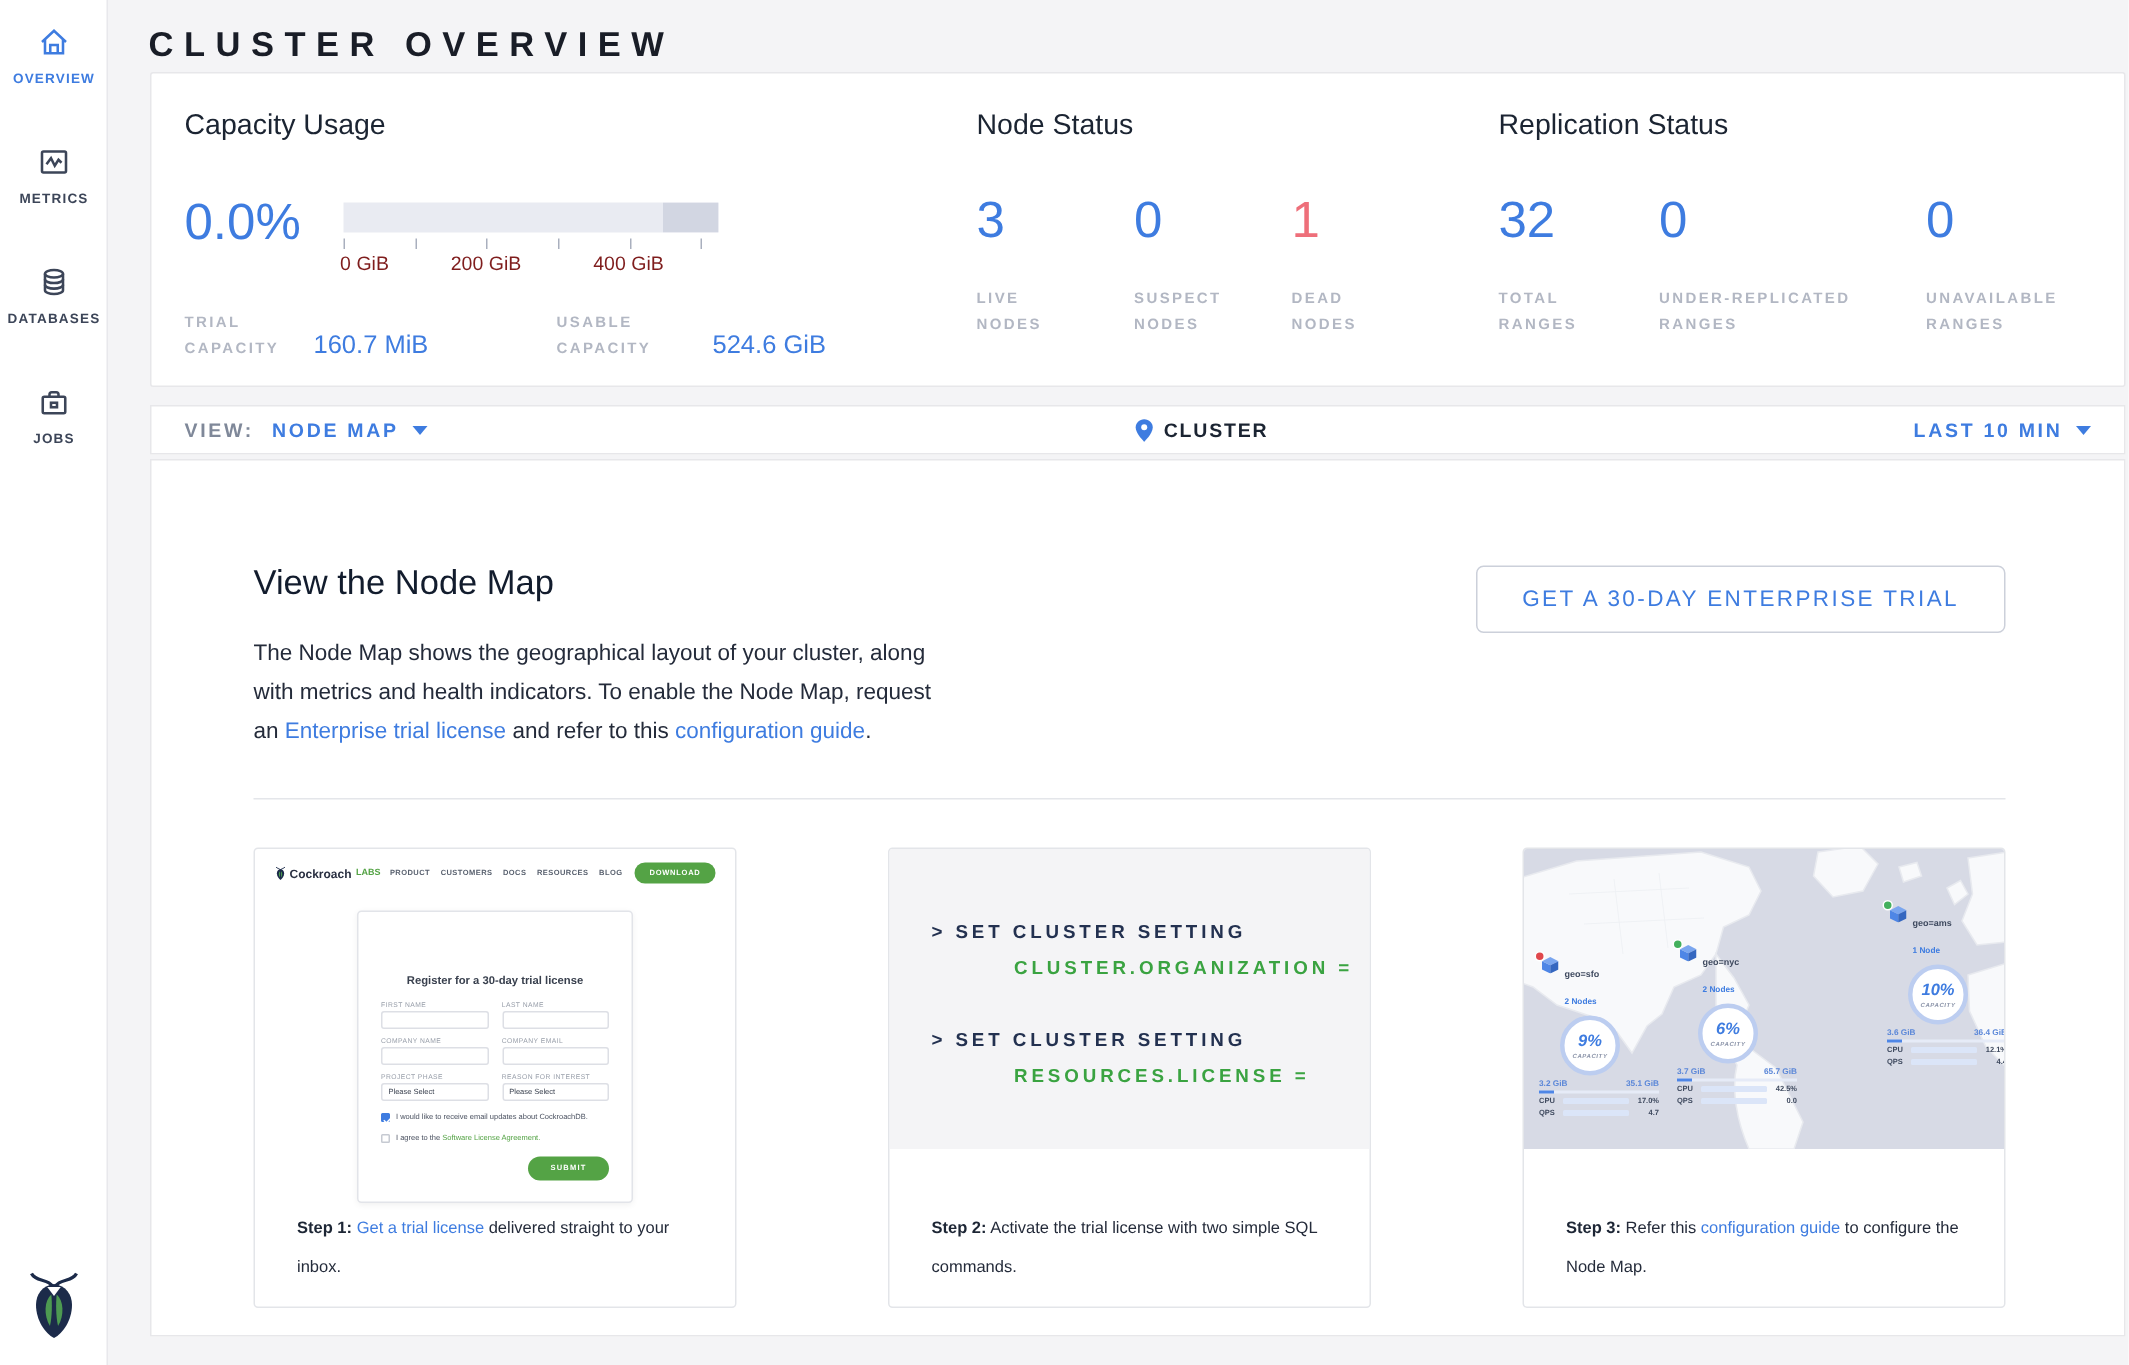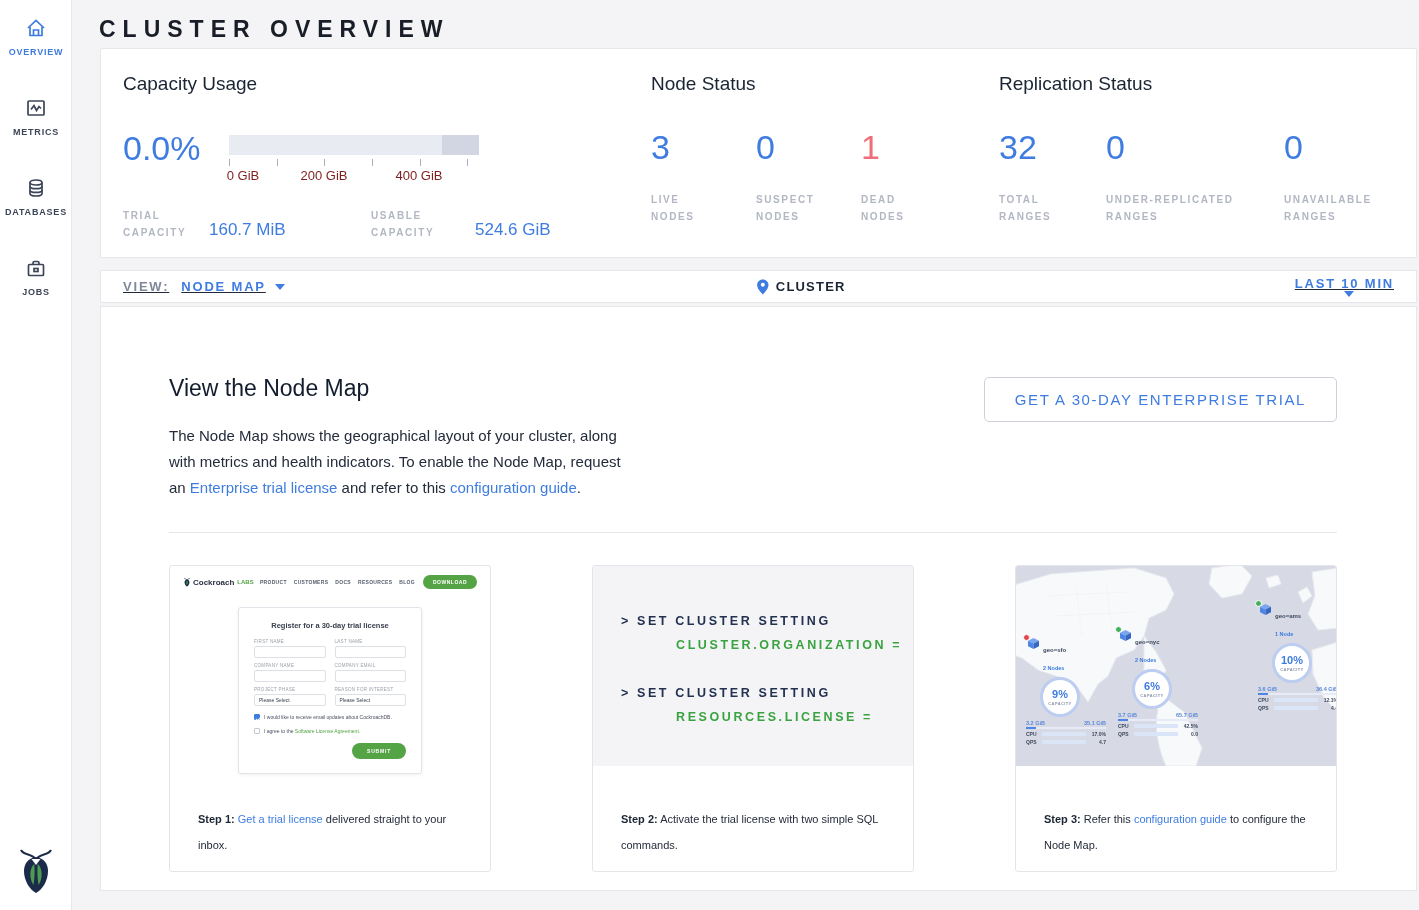--- a/index.html
+++ b/index.html
@@ -62,21 +62,21 @@
   .toolbar { margin:12px 2px 0 27px; height:33px; background:#fff; border:1px solid #e7e7ea;
              display:flex; align-items:center; font-size:13px; letter-spacing:1.8px; }
   .tb-left { display:flex; align-items:center; margin-left:22px; flex:1; }
   .tb-view-label { color:#7f8899; font-weight:600; }
   .tb-dropdown { color:#3e7ce0; font-weight:600; margin-left:12px; cursor:pointer; display:flex; align-items:center; }
   .caret { display:inline-block; width:0; height:0; border-left:5px solid transparent;
            border-right:5px solid transparent; border-top:6px solid #3e7ce0; margin-left:9px; }
   .tb-center { display:flex; align-items:center; gap:7px; color:#1b2432; font-weight:600;
                letter-spacing:1.2px; position:absolute; left:50%; transform:translateX(-3%); }
   .tb-right { margin-left:auto; margin-right:22px; color:#3e7ce0; font-weight:600;
-              display:flex; align-items:center; cursor:pointer;flex-direction:column; }
+              display:flex; align-items:center; cursor:pointer; }
 
   
   .panel { position:relative; margin:3px 2px 0 27px; height:585px; background:#fff;
            border:1px solid #e7e7ea; padding:68px 79px 0 68px; }
   .panel h2 { font-size:23px; font-weight:500; color:#121c2d; }
   .nm-desc { margin-top:21px; width:462px; font-size:15px; line-height:26px; color:#242b3a; }
   a.link { color:#3e7ce0; text-decoration:none; cursor:pointer; }
   .trial-btn { position:absolute; right:79px; top:70px; background:#fff; border:1px solid #ccd0da;
                border-radius:5px; padding:13px 30px; font-size:15px; letter-spacing:1.6px;
                color:#3e7ce0; font-weight:500; cursor:pointer; font-family:inherit; }
@@ -94,21 +94,21 @@
   .mini-site { height:226px; padding:0 13px; }
   .ms-header { display:flex; align-items:center; height:26px; margin-top:3px; }
   .ms-logo { display:flex; align-items:center; gap:2px; font-size:8px; font-weight:700; color:#2a3042; }
   .ms-logo .labs { color:#54a345; font-size:6px; font-weight:700; margin-left:1px; }
   .ms-nav { margin-left:auto; display:flex; gap:7px; font-size:5px; font-weight:700;
             letter-spacing:.3px; color:#58606e; }
   .ms-download { background:#54a345; color:#fff; font-size:5px; font-weight:700; letter-spacing:.5px;
                  border-radius:8px; padding:4px 10px; margin-left:8px; }
   .ms-form { width:184px; margin:12px auto 0; border:1px solid #e2e4e9; border-radius:3px;
              background:#fff; box-shadow:0 1px 4px rgba(0,0,0,.06); padding:13px 15px 14px; }
-  .ms-form-title { font-size:7.5px; font-weight:700; color:#39404e; text-align:center; }
+  .ms-form-title { font-size:7.5px; font-weight:700; color:#39404e; text-align:center;margin-top:28px; }
   .ms-grid { display:grid; grid-template-columns:1fr 1fr; column-gap:9px; row-gap:5px; margin-top:9px; }
   .ms-field label { display:block; font-size:4.5px; letter-spacing:.3px; color:#9aa0ab; margin-bottom:2px; }
   .ms-input { height:12px; border:1px solid #dddfe5; border-radius:2px; background:#fff;
               font-size:5px; color:#39404e; line-height:11px; padding-left:4px; }
   .ms-check { display:flex; align-items:center; gap:4px; margin-top:8px; font-size:5px; color:#4a5160; }
   .ms-box { width:6px; height:6px; border:1px solid #c6cad2; border-radius:1px; flex:none; }
   .ms-box.checked { background:#3e7ce0; border-color:#3e7ce0; position:relative; }
   .ms-box.checked::after { content:""; position:absolute; left:1.5px; top:0.5px; width:2px; height:3.5px;
               border:solid #fff; border-width:0 1px 1px 0; transform:rotate(45deg); }
   .ms-check .green { color:#54a345; }
@@ -126,21 +126,21 @@
   .map-area { position:relative; height:200px; background:#d7dae5; }
   .map-area svg.world { position:absolute; left:0; top:0; }
   .m-badge { position:absolute; width:80px; font-weight:700; }
   .mb-head { position:relative; display:flex; gap:4px; padding-left:2px; }
   .mb-dot { position:absolute; left:-3px; top:-4px; width:7px; height:7px; border-radius:50%;
             border:1px solid #fff; }
   .mb-dot.red { background:#e0484d; } .mb-dot.green { background:#43b05c; }
   .mb-name { font-size:6px; color:#3f4a5f; line-height:8px; }
   .mb-count { font-size:5.5px; color:#3e7ce0; }
   .mb-gauge { width:40px; height:40px; margin:3px 0 0 14px; border:3px solid #bccdf0; border-radius:50%;
-              background:#fff; display:flex; flex-direction:column; align-items:center; justify-content:center; }
+              background:#fff; display:flex; flex-direction:column; align-items:center; justify-content:center;font-style:italic; }
   .mb-pct { font-size:11px; color:#3e7ce0; line-height:11px; }
   .mb-caplabel { font-size:4px; letter-spacing:.4px; color:#8a93a8; margin-top:1px; }
   .mb-vals { display:flex; justify-content:space-between; font-size:5.5px; color:#5b87d8; margin-top:3px; }
   .mb-capbar { height:2px; background:#e6ebf7; margin-top:1px; position:relative; }
   .mb-capbar i { position:absolute; left:0; top:0; height:2px; width:12%; background:#4e86e6; }
   .mb-row { display:grid; grid-template-columns:16px 1fr 20px; align-items:center; margin-top:2px;
             font-size:5px; color:#3f4a5f; }
   .mb-row .spark { height:4px; background:#dbe5f8; border-radius:1px; }
   .mb-row .v { text-align:right; }
 </style>
@@ -257,21 +257,21 @@
           <div class="stat-label" style="width:160px">UNDER-REPLICATED RANGES</div>
         </div>
         <div class="stat-col">
           <div class="num">0</div>
           <div class="stat-label" style="width:100px">UNAVAILABLE RANGES</div>
         </div>
       </div>
     </div>
   </section>
 
-  <div class="toolbar" style="position:relative;text-decoration:underline;">
+  <div class="toolbar" style="position:relative;">
     <div class="tb-left">
       <span class="tb-view-label">VIEW:</span>
       <span class="tb-dropdown">
         <span>NODE MAP</span>
         <span class="caret"></span>
       </span>
     </div>
     <div class="tb-center">
       <svg width="13" height="16" viewBox="0 0 13 16">
         <path d="M6.5 0.5 C3.2 0.5 0.8 3 0.8 6 c0 4 5.7 9.5 5.7 9.5 S12.2 10 12.2 6 c0-3-2.4-5.5-5.7-5.5 z" fill="#3e7ce0"></path>

